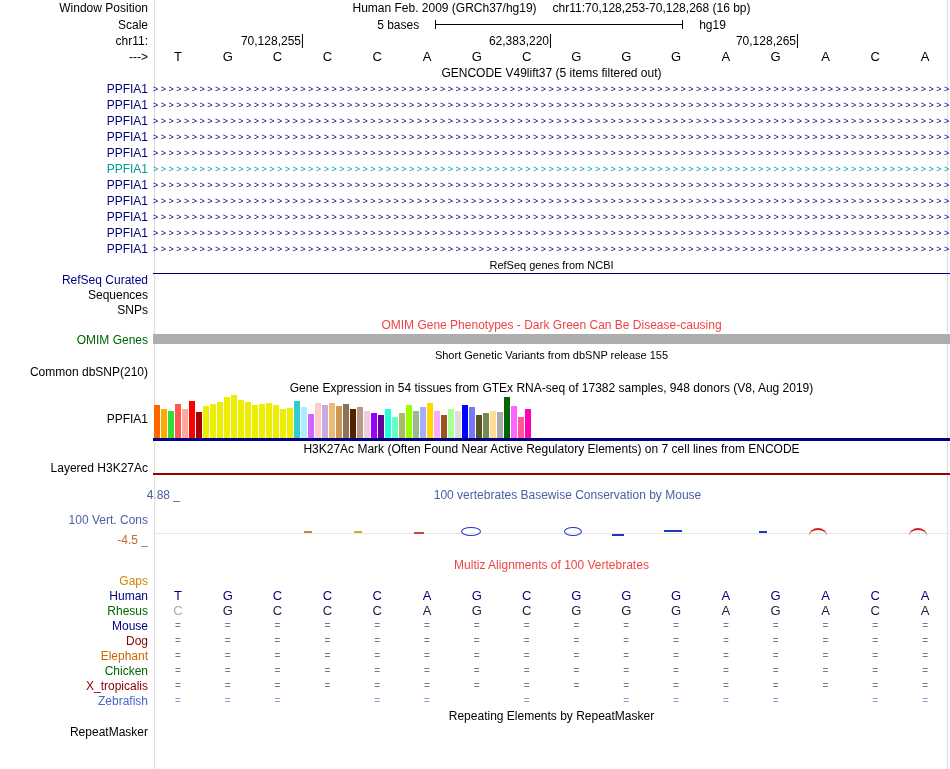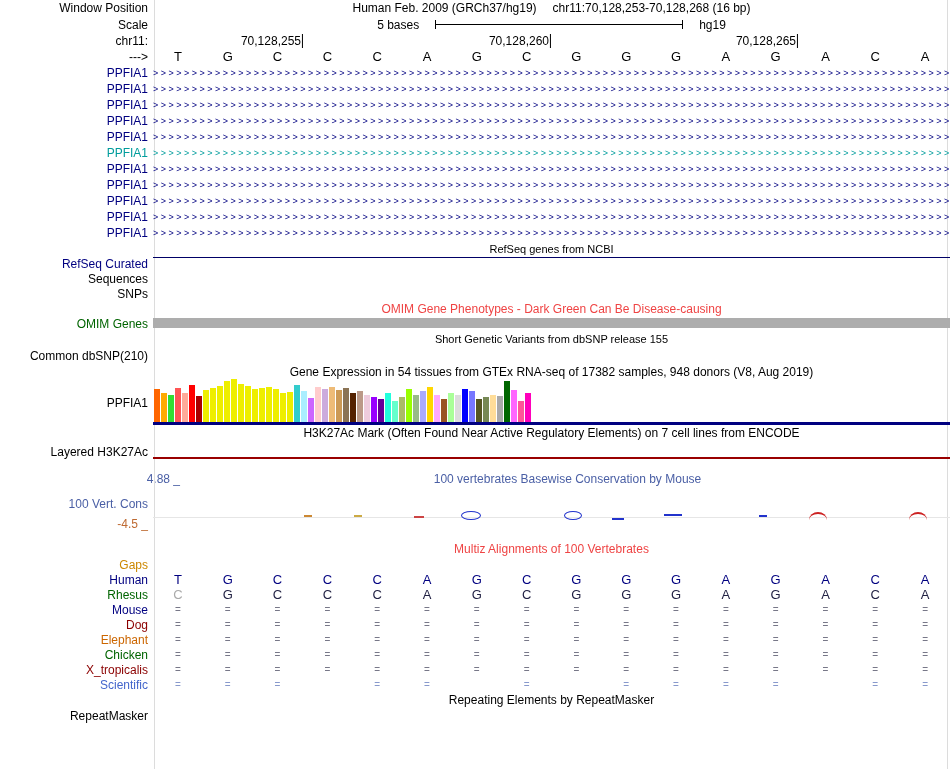--- a/index.html
+++ b/index.html
@@ -66,21 +66,21 @@
   </div>
 
   <div class="row" style="height:15px">
     <div class="lbl">chr11:</div>
     <div class="cnt" id="ruler">
         <div class="tick" style="left: 150px;">
           <span class="txt">70,128,255</span>
           <span class="bar"></span>
         </div>
         <div class="tick" style="left: 398px;">
-          <span class="txt">70,128,260</span>
+          <span class="txt">62,383,220</span>
           <span class="bar"></span>
         </div>
         <div class="tick" style="left: 645px;">
           <span class="txt">70,128,265</span>
           <span class="bar"></span>
         </div>
       </div>
   </div>
 
   <div class="row" style="height:17px">
@@ -100,20 +100,26 @@
           <span class="base-f">G</span>
           <span class="base-f">A</span>
           <span class="base-f">G</span>
           <span class="base-f">A</span>
           <span class="base-f">C</span>
           <span class="base-f">A</span>
         </div>
       </div>
   </div>
 
+  <div class="row" style="height:16px">
+    <div class="lbl"></div>
+    <div class="cnt center">
+        <span class="ttl">GENCODE V49lift37 (5 items filtered out)</span>
+      </div>
+  </div>
 
   <div id="transcripts">
       <div class="row" style="height: 16px;">
         <div class="lbl" style="color: rgb(0, 0, 128);">PPFIA1</div>
         <div class="cnt">
           <div class="chev" style="color: rgb(0, 0, 128);">&gt;&gt;&gt;&gt;&gt;&gt;&gt;&gt;&gt;&gt;&gt;&gt;&gt;&gt;&gt;&gt;&gt;&gt;&gt;&gt;&gt;&gt;&gt;&gt;&gt;&gt;&gt;&gt;&gt;&gt;&gt;&gt;&gt;&gt;&gt;&gt;&gt;&gt;&gt;&gt;&gt;&gt;&gt;&gt;&gt;&gt;&gt;&gt;&gt;&gt;&gt;&gt;&gt;&gt;&gt;&gt;&gt;&gt;&gt;&gt;&gt;&gt;&gt;&gt;&gt;&gt;&gt;&gt;&gt;&gt;&gt;&gt;&gt;&gt;&gt;&gt;&gt;&gt;&gt;&gt;&gt;&gt;&gt;&gt;&gt;&gt;&gt;&gt;&gt;&gt;&gt;&gt;&gt;&gt;&gt;&gt;&gt;&gt;&gt;&gt;&gt;&gt;&gt;&gt;&gt;&gt;&gt;&gt;&gt;&gt;&gt;&gt;&gt;&gt;&gt;&gt;&gt;&gt;&gt;&gt;&gt;&gt;&gt;&gt;&gt;&gt;&gt;&gt;&gt;&gt;&gt;&gt;&gt;&gt;&gt;&gt;&gt;&gt;&gt;&gt;&gt;&gt;&gt;&gt;&gt;&gt;&gt;&gt;&gt;&gt;&gt;&gt;&gt;&gt;&gt;&gt;&gt;&gt;&gt;&gt;&gt;&gt;&gt;&gt;&gt;&gt;&gt;&gt;&gt;&gt;&gt;&gt;&gt;&gt;&gt;&gt;&gt;&gt;&gt;&gt;</div>
         </div>
       </div>
       <div class="row" style="height: 16px;">
         <div class="lbl" style="color: rgb(0, 0, 128);">PPFIA1</div>
@@ -518,21 +524,21 @@
             <span class="eq-f" style="color: rgb(119, 119, 136);">=</span>
             <span class="eq-f" style="color: rgb(119, 119, 136);">=</span>
             <span class="eq-f" style="color: rgb(119, 119, 136);">=</span>
             <span class="eq-f" style="color: rgb(119, 119, 136);">=</span>
             <span class="eq-f" style="color: rgb(119, 119, 136);">=</span>
             <span class="eq-f" style="color: rgb(119, 119, 136);">=</span>
           </div>
         </div>
       </div>
       <div class="row" style="height: 15px;">
-        <div class="lbl" style="color: rgb(68, 102, 204);">Scientific</div>
+        <div class="lbl" style="color: rgb(68, 102, 204);">Zebrafish</div>
         <div class="cnt">
           <div class="bases">
             <span class="eq-f" style="color: rgb(136, 153, 204);">=</span>
             <span class="eq-f" style="color: rgb(136, 153, 204);">=</span>
             <span class="eq-f" style="color: rgb(136, 153, 204);">=</span>
             <span class="eq-f" style="color: rgb(136, 153, 204);"></span>
             <span class="eq-f" style="color: rgb(136, 153, 204);">=</span>
             <span class="eq-f" style="color: rgb(136, 153, 204);">=</span>
             <span class="eq-f" style="color: rgb(136, 153, 204);"></span>
             <span class="eq-f" style="color: rgb(136, 153, 204);">=</span>

